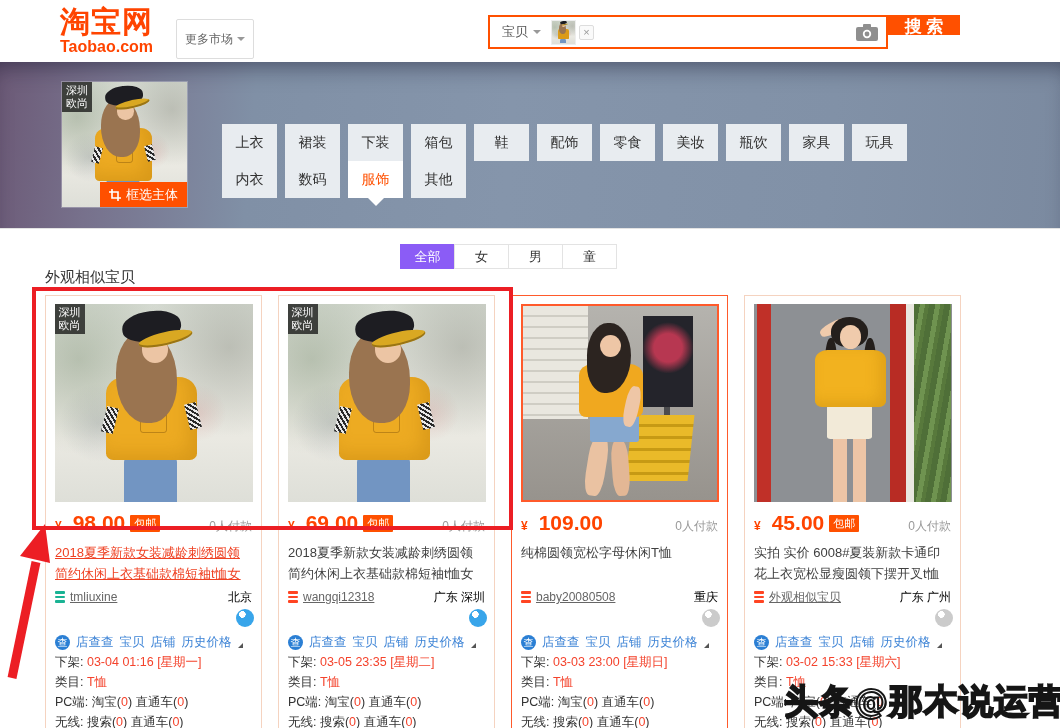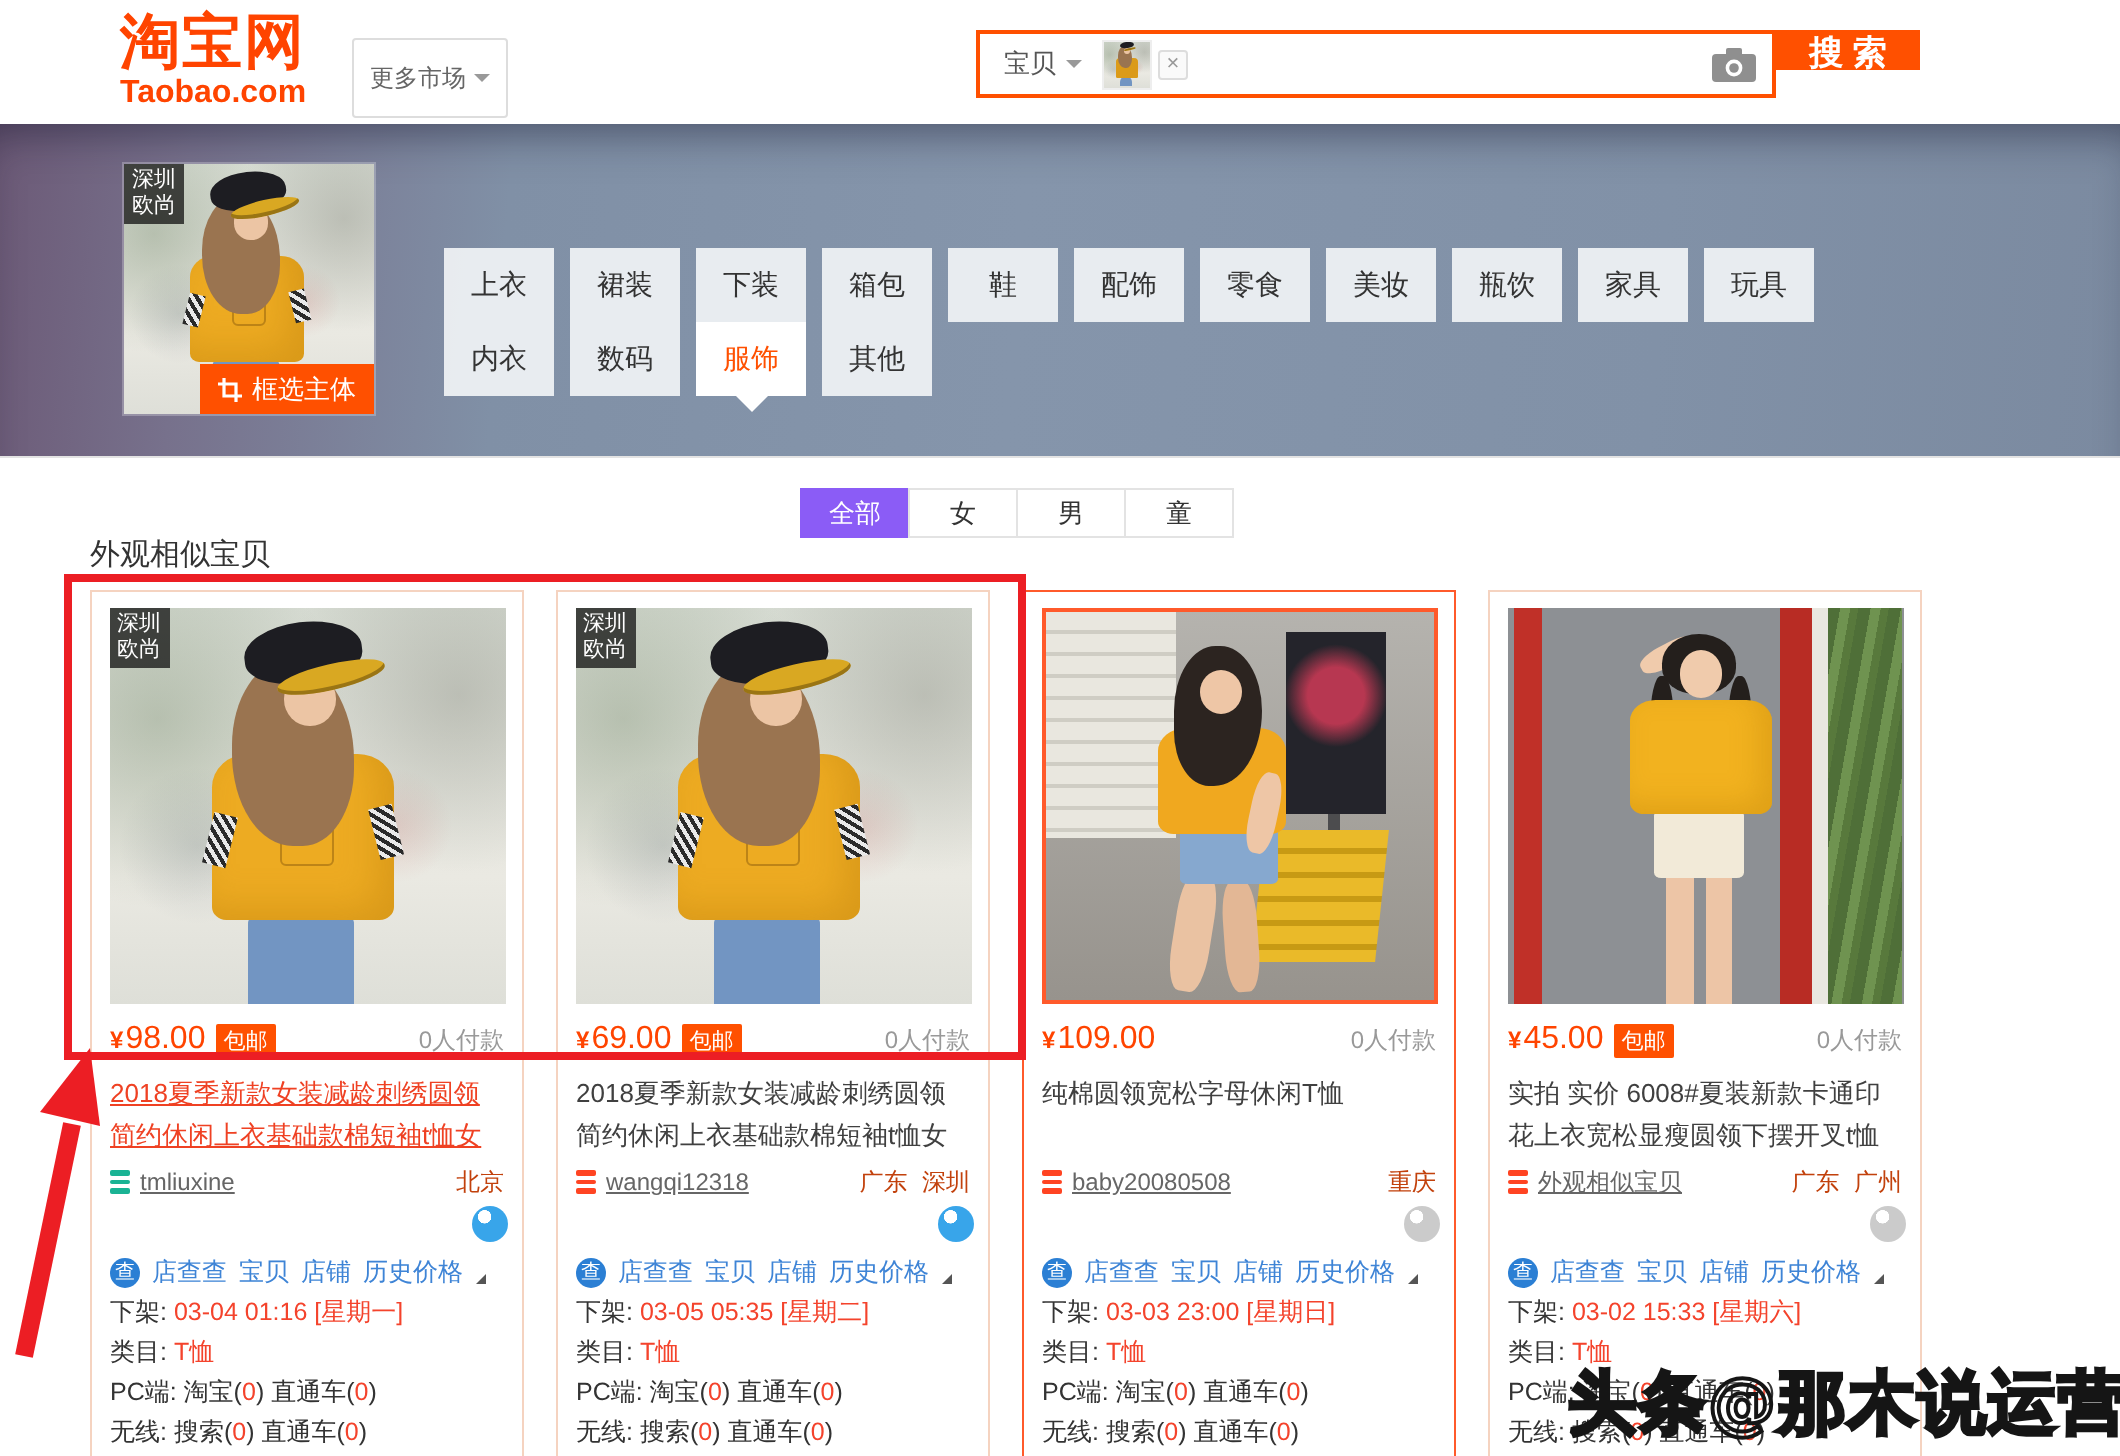--- a/index.html
+++ b/index.html
@@ -63,34 +63,34 @@
   .section-title { position:absolute; left:45px; top:268px; font-size:15px; color:#333; }
 
   
   .cards { position:absolute; left:45px; top:295px; display:flex; gap:16px; }
   .card { width:217px; height:500px; border:1px solid #f5d3c0; background:#fff; position:relative; }
   .card.hot { border-color:#ff5a2b; }
   .imgwrap { width:198px; height:198px; margin:8px auto 0; position:relative; overflow:hidden; cursor:pointer; }
   .card.hot .imgwrap { border:2px solid #ff5a2b; }
   .price-row { display:flex; align-items:baseline; margin:9px 9px 0; }
   .cur { font-size:12px; font-weight:bold; color:#ff4400; }
-  .price { font-size:16px; font-weight:normal; color:#ff4400; margin-left:1px; }
+  .price { font-size:21px; font-weight:bold; color:#ff4400; margin-left:11px; }
   .badge { font-size:11px; color:#fff; background:#ff5000; padding:1px 4px; margin-left:5px;
     border-radius:1px; align-self:center; }
   .badge:empty { display:none; }
   .paid { margin-left:auto; font-size:12px; color:#999; }
   .title { display:block; margin:7px 9px 0; height:42px; overflow:hidden; font-size:13px;
     line-height:21px; color:#404040; }
   .title.visited { color:#ef4123; text-decoration:underline; }
   .seller-row { display:flex; align-items:center; margin:3px 9px 0; height:20px; }
   .sicon { display:inline-flex; flex-direction:column; gap:2px; margin-right:5px; }
   .sicon i { display:block; width:10px; height:2.5px; border-radius:1px; background:#ff4422; }
   .sicon.green i { background:#1ab394; }
   .sname { font-size:12px; color:#666; text-decoration:underline; }
-  .loc { margin-left:auto; font-size:12px; color:#c2410c;font-family:Liberation Mono, monospace; }
+  .loc { margin-left:auto; font-size:12px; color:#000000; }
   .drop-row { height:22px; margin:2px 7px 0; display:flex; justify-content:flex-end; }
   .drop { width:18px; height:18px; border-radius:50%; cursor:pointer;
     background:radial-gradient(circle at 35% 30%, #ffffff 0 19%, transparent 20%), #38a5ea; }
   .drop.gray { background:radial-gradient(circle at 35% 30%, #ffffff 0 19%, transparent 20%), #cbcbcb; }
   .ext { margin:1px 9px 0; font-size:12.5px; line-height:20px; }
   .ext-links { display:flex; align-items:center; gap:6px; }
   .ext-ic { width:15px; height:15px; border-radius:50%; background:#2b7fd4; color:#fff; font-size:10px;
     line-height:15px; text-align:center; flex:0 0 auto; }
   .ext-links a { color:#3e84d6; font-size:12.5px; }
   .corner { width:0; height:0; border-bottom:5px solid #555; border-left:5px solid transparent; margin-top:6px; cursor:pointer; }
@@ -377,21 +377,21 @@
       </div>
     <div class="ext">
       <div class="ext-links">
         <span class="ext-ic">查</span>
         <a>店查查</a>
         <a>宝贝</a>
         <a>店铺</a>
         <a>历史价格</a>
         <span class="corner"></span>
       </div>
-      <div class="ext-row"><span class="sg-dk">下架: </span><span class="sg-rd">03-05 05:35 [星期二]</span></div>
+      <div class="ext-row"><span class="sg-dk">下架: </span><span class="sg-rd">03-05 23:35 [星期二]</span></div>
       <div class="ext-row"><span class="sg-dk">类目: </span><span class="sg-rd">T恤</span></div>
       <div class="ext-row"><span class="sg-dk">PC端: 淘宝(</span><span class="sg-rd">0</span><span class="sg-dk">) 直通车(</span><span class="sg-rd">0</span><span class="sg-dk">)</span></div>
       <div class="ext-row"><span class="sg-dk">无线: 搜索(</span><span class="sg-rd">0</span><span class="sg-dk">) 直通车(</span><span class="sg-rd">0</span><span class="sg-dk">)</span></div>
     </div>
   </div>
 
   <div class="card hot">
     <div class="imgwrap">
       <div class="photo">
         <div class="pc-bg"></div>

